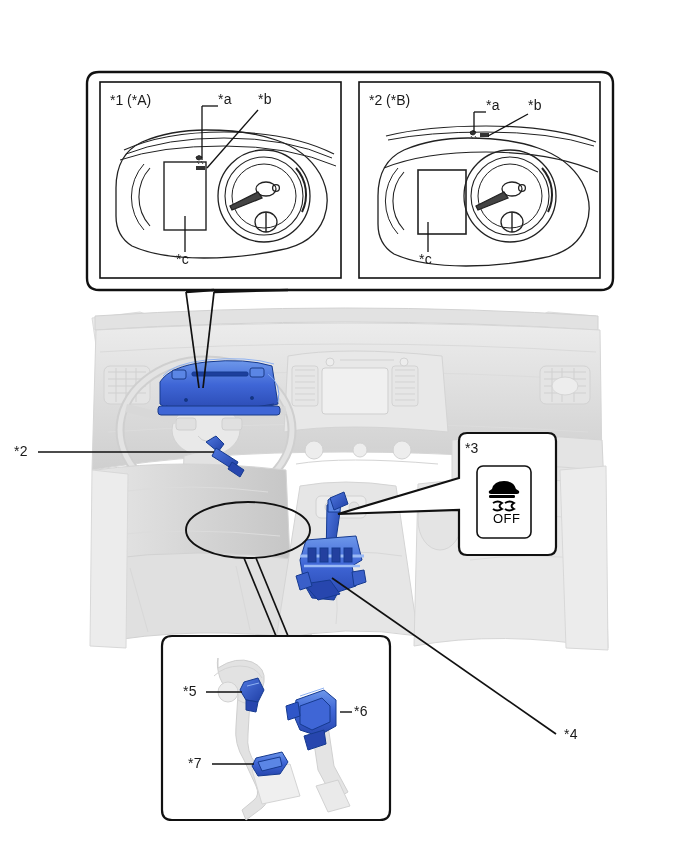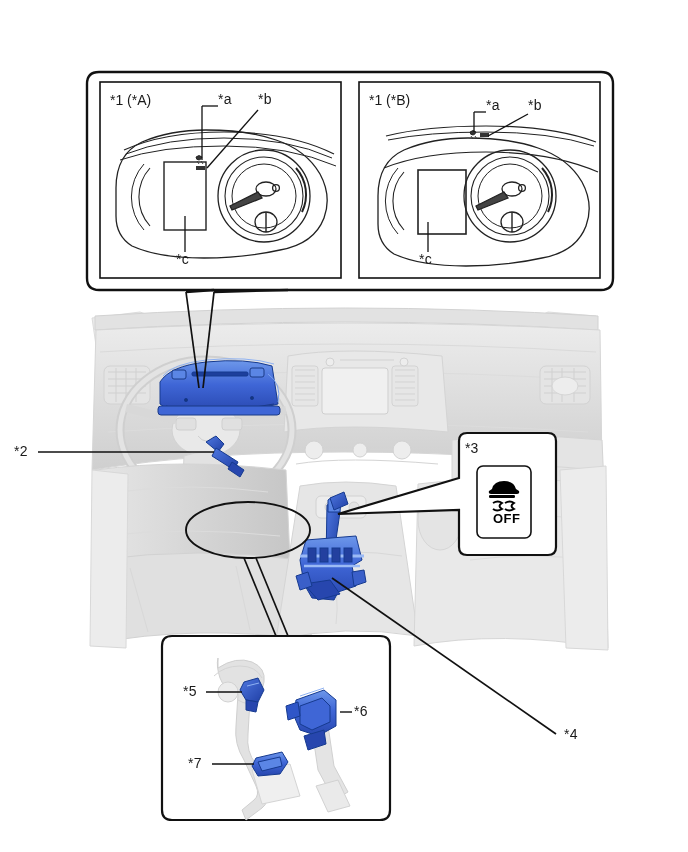--- a/index.html
+++ b/index.html
@@ -3,21 +3,21 @@
 <meta charset="utf-8">
 <style>
   html,body{margin:0;padding:0;background:#fff;}
   body{width:688px;height:852px;position:relative;overflow:hidden;
        font-family:"Liberation Sans","DejaVu Sans",sans-serif;color:#1a1a1a;}
   #stage{position:absolute;inset:0;width:688px;height:852px;padding-left:32px;}
   #vec{position:absolute;left:0;top:0;width:688px;height:852px;}
   .lbl{position:absolute;font-size:14px;letter-spacing:.2px;color:#1a1a1a;
        white-space:nowrap;line-height:1;}
   .boxtitle{position:absolute;font-size:14px;color:#1a1a1a;white-space:nowrap;}
-  .offtxt{position:absolute;font-size:13px;font-weight:bold;color:#000;
+  .offtxt{position:absolute;font-size:13px;font-weight:normal;color:#000;
           letter-spacing:.5px;white-space:nowrap;}
 </style>
 </head>
 <body>
 
 <div id="stage">
 
   <svg id="vec" viewBox="0 0 688 852" xmlns="http://www.w3.org/2000/svg">
     <defs>
       <linearGradient id="gBlue" x1="0" y1="0" x2="0" y2="1">
@@ -316,21 +316,21 @@
 
     <g stroke="#111111" stroke-width="1.4" fill="none">
       <path d="M206 692 L242 692"></path>
       <path d="M340 712 L352 712"></path>
       <path d="M212 764 L254 764"></path>
     </g>
 
   </svg>
 
   <div class="boxtitle" style="left:110px;top:92px;">*1 (*A)</div>
-  <div class="boxtitle" style="left:369px;top:92px;">*1 (*B)</div>
+  <div class="boxtitle" style="left:369px;top:92px;">*2 (*B)</div>
 
   <div class="lbl" style="left:218px;top:92px;">*a</div>
   <div class="lbl" style="left:258px;top:92px;">*b</div>
   <div class="lbl" style="left:176px;top:252px;">*c</div>
 
   <div class="lbl" style="left:486px;top:98px;">*a</div>
   <div class="lbl" style="left:528px;top:98px;">*b</div>
   <div class="lbl" style="left:419px;top:252px;">*c</div>
 
   <div class="lbl" style="left:14px;top:444px;">*2</div>

